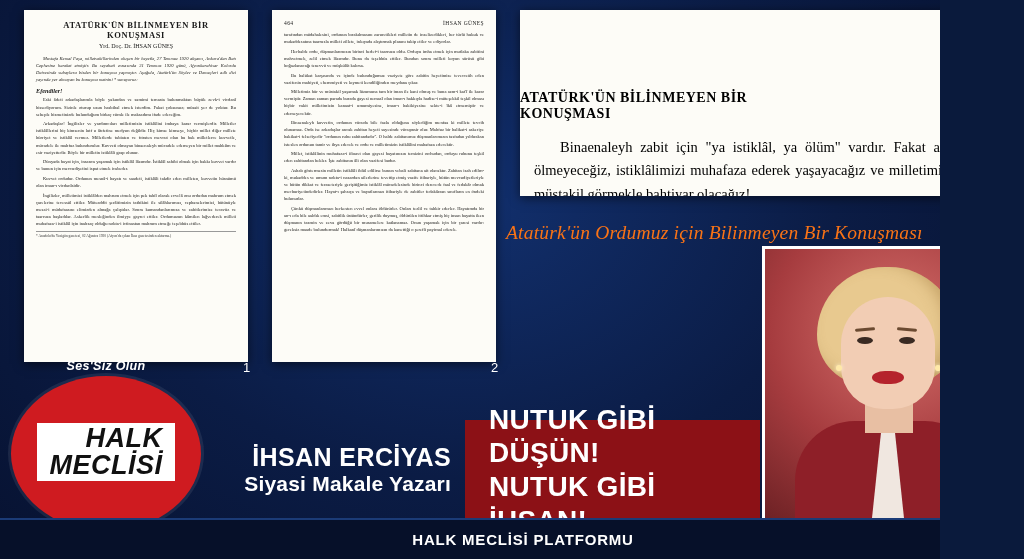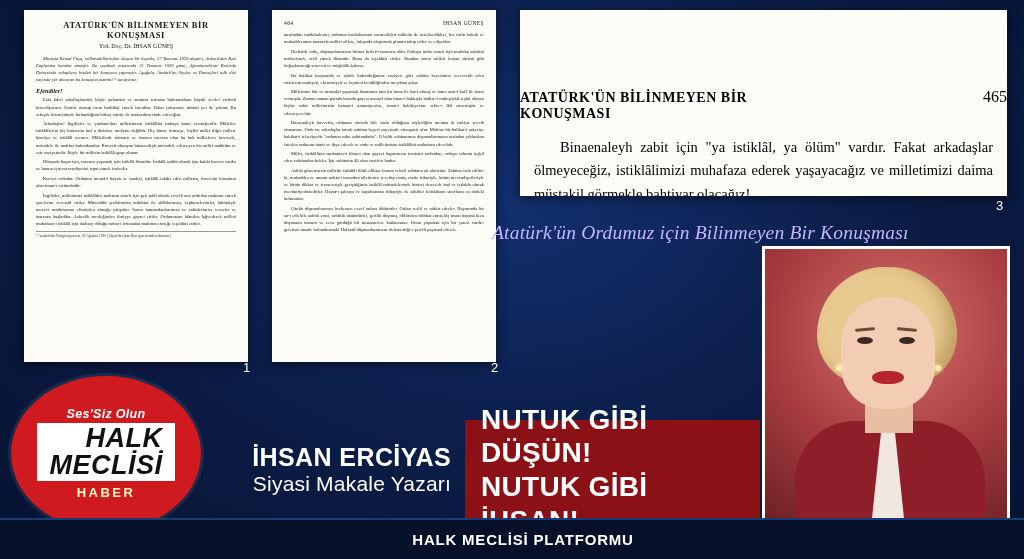--- a/index.html
+++ b/index.html
@@ -5,21 +5,21 @@
   html, body {
     margin: 0;
     padding: 0;
     background: #0a1a3c;
   }
   body {
     font-family: "Liberation Sans", sans-serif;
   }
   .stage {
     position: relative;
-    width: 1024px;
+    width: 940px;
     height: 559px;
     background: #0c1e4a;
     overflow: hidden;
   }
   
   .stage::before {
     content: "";
     position: absolute;
     inset: 0;
     background:
@@ -127,24 +127,24 @@
     font-family: "Liberation Serif", serif;
     font-size: 14.5px;
     line-height: 1.62;
     text-align: justify;
     text-indent: 26px;
     margin: 14px 14px 0 14px;
   }
 
   
   #caption {
-    left: 492px;
+    left: 506px;
     top: 222px;
     width: 490px;
-    color: #c4b5fd;
+    color: #f97316;
     font-family: "Liberation Serif", serif;
     font-style: italic;
     font-size: 19.5px;
     letter-spacing: 0.2px;
     z-index: 5;
   }
 
   
   #logo {
     left: 11px;
@@ -152,20 +152,21 @@
     width: 190px;
     height: 155px;
     border-radius: 50%;
     background: #cf1b20;
     box-shadow: 0 0 0 3px rgba(255,255,255,0.08);
     display: flex;
     flex-direction: column;
     align-items: center;
     justify-content: center;
     z-index: 6;
+    gap: 48px;
   }
   .logo-top {
     color: #ffffff;
     font-size: 12.5px;
     font-weight: bold;
     font-style: italic;
     letter-spacing: 0.3px;
     margin-bottom: 2px;
   }
   .logo-main {
@@ -209,37 +210,37 @@
   .author-name {
     color: #ffffff;
     font-size: 25px;
     font-weight: bold;
     letter-spacing: 0.4px;
     line-height: 1.12;
   }
   .author-role {
     color: #ffffff;
     font-size: 21px;
-    font-weight: normal;
+    font-weight: bold;
     letter-spacing: 0.2px;
     line-height: 1.2;
   }
   .banner-right {
     flex: 1 1 auto;
     background: #8c1116;
     color: #ffffff;
     display: flex;
     flex-direction: column;
     align-items: center;
     justify-content: center;
     font-weight: bold;
     font-size: 28px;
     letter-spacing: 0.3px;
     line-height: 1.2;
-    padding: 0 16px;
+    padding: 0 24px;
     box-sizing: border-box;
   }
 
   
   #portrait {
     left: 762px;
     top: 246px;
     width: 248px;
     height: 277px;
     border: 3px solid #ffffff;

